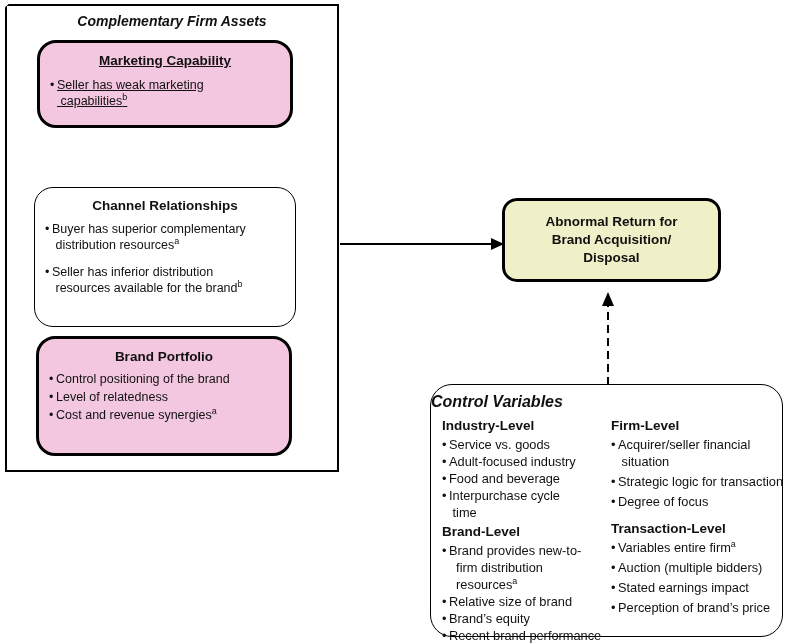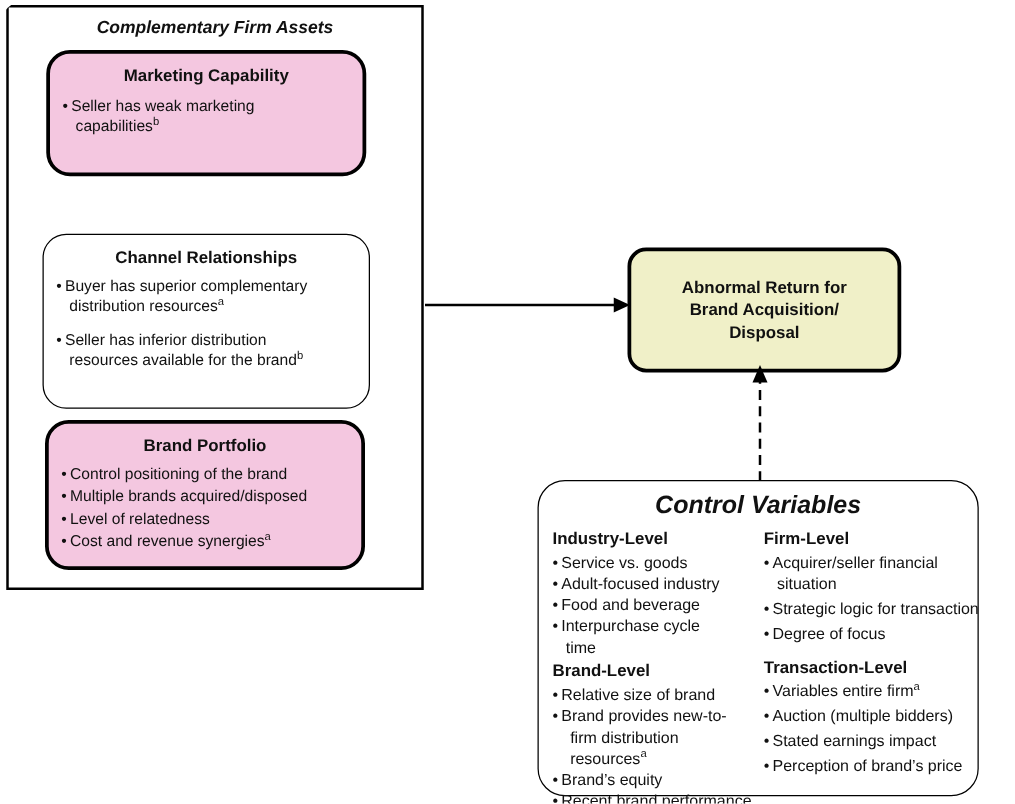--- a/index.html
+++ b/index.html
@@ -28,57 +28,57 @@
   .rbox.thin{border-width:1.5px;}
   .box-title{text-align:center;font-weight:bold;font-size:13.5px;margin-top:10px;}
   .items{padding:9px 4px 0 10px;}
   .li{position:relative;padding-left:7px;font-size:12.5px;line-height:16px;}
   .li::before{content:"\2022";position:absolute;left:0;top:0;}
   .t{white-space:pre;}
   sup{font-size:9px;line-height:0;}
   .gap .li + .li{margin-top:11px;}
   .brand-items .li{line-height:18px;}
   .outcome{
-    position:absolute;left:502px;top:198px;width:219px;height:100px;
+    position:absolute;left:502px;top:198px;width:219px;height:84px;
     background:var(--yellow);border:3px solid var(--line);border-radius:15px;
     box-sizing:border-box;display:flex;align-items:center;justify-content:center;
   }
   .outcome-text{
     text-align:center;font-weight:bold;font-size:13.5px;line-height:18px;
     white-space:pre-line;
   }
   .cv{
     position:absolute;left:430px;top:384px;width:353px;height:253px;
     background:#fff;border:1.5px solid var(--line);border-radius:22px;
     box-sizing:border-box;
   }
   .cv-title{
-    margin-top:8px;text-align:center;
-    font-weight:bold;font-style:italic;font-size:20px;
+    margin-top:8px;
+    font-weight:bold;font-style:italic;font-size:16px;
   }
   .cv-cols{display:flex;padding:1px 8px 0 11px;}
   .col1{width:169px;flex-shrink:0;}
   .col2{flex:1;}
   .cv-h{font-weight:bold;font-size:13.5px;margin:6px 0 3px 0;}
   .cv .li{font-size:12.8px;line-height:17px;}
   .col2 .li{margin-bottom:3px;}
   .arrow-svg{position:absolute;}
   .arrow-svg line{stroke:var(--line);}
   .arrow-svg polygon{fill:var(--line);}
 </style>
 </head>
 <body>
 
 <div class="canvas">
 
   <div class="outer-box">
     <div class="outer-title">Complementary Firm Assets</div>
   </div>
 
-  <div class="rbox pink" style="left:37px;top:40px;width:256px;height:101px;">
+  <div class="rbox pink" style="left:37px;top:40px;width:256px;height:88px;text-decoration:underline;">
     <div class="box-title">Marketing Capability</div>
     <div class="items gap">
       <div class="li"><span class="t">Seller has weak marketing
  capabilities</span><sup>b</sup></div>
     </div>
   </div>
 
   <div class="rbox thin" style="left:34px;top:187px;width:262px;height:140px;">
     <div class="box-title">Channel Relationships</div>
     <div class="items gap" style="padding-top:8px;">
@@ -86,21 +86,20 @@
  distribution resources</span><sup>a</sup></div>
       <div class="li"><span class="t">Seller has inferior distribution
  resources available for the brand</span><sup>b</sup></div>
     </div>
   </div>
 
   <div class="rbox pink" style="left:36px;top:336px;width:256px;height:120px;">
     <div class="box-title">Brand Portfolio</div>
     <div class="items brand-items" style="padding-top:6px;">
       <div class="li"><span class="t">Control positioning of the brand</span></div>
-      <div class="li"><span class="t">Multiple brands acquired/disposed</span></div>
       <div class="li"><span class="t">Level of relatedness</span></div>
       <div class="li"><span class="t">Cost and revenue synergies</span><sup>a</sup></div>
     </div>
   </div>
 
   <svg class="arrow-svg" style="left:340px;top:236px;width:164px;height:16px;" viewBox="0 0 164 16">
     <line x1="0" y1="8" x2="152" y2="8" stroke-width="2"></line>
     <polygon points="151,2 164,8 151,14"></polygon>
   </svg>
 
@@ -120,24 +119,24 @@
     <div class="cv-cols">
 
       <div class="col1">
         <div class="cv-h">Industry-Level</div>
         <div class="li"><span class="t">Service vs. goods</span></div>
         <div class="li"><span class="t">Adult-focused industry</span></div>
         <div class="li"><span class="t">Food and beverage</span></div>
         <div class="li"><span class="t">Interpurchase cycle
  time</span></div>
         <div class="cv-h" style="margin-top:3px;">Brand-Level</div>
-        <div class="li"><span class="t">Relative size of brand</span></div>
         <div class="li"><span class="t">Brand provides new-to-
   firm distribution
   resources</span><sup>a</sup></div>
+        <div class="li"><span class="t">Relative size of brand</span></div>
         <div class="li"><span class="t">Brand’s equity</span></div>
         <div class="li"><span class="t">Recent brand performance</span></div>
       </div>
 
       <div class="col2">
         <div class="cv-h">Firm-Level</div>
         <div class="li"><span class="t">Acquirer/seller financial
  situation</span></div>
         <div class="li"><span class="t">Strategic logic for transaction</span></div>
         <div class="li"><span class="t">Degree of focus</span></div>

